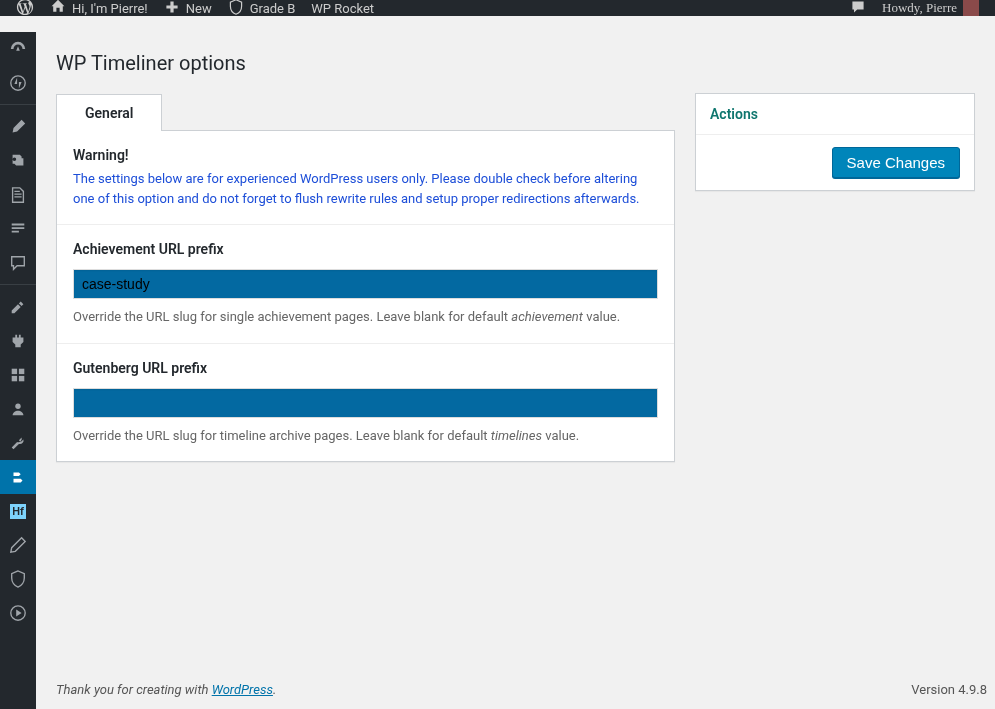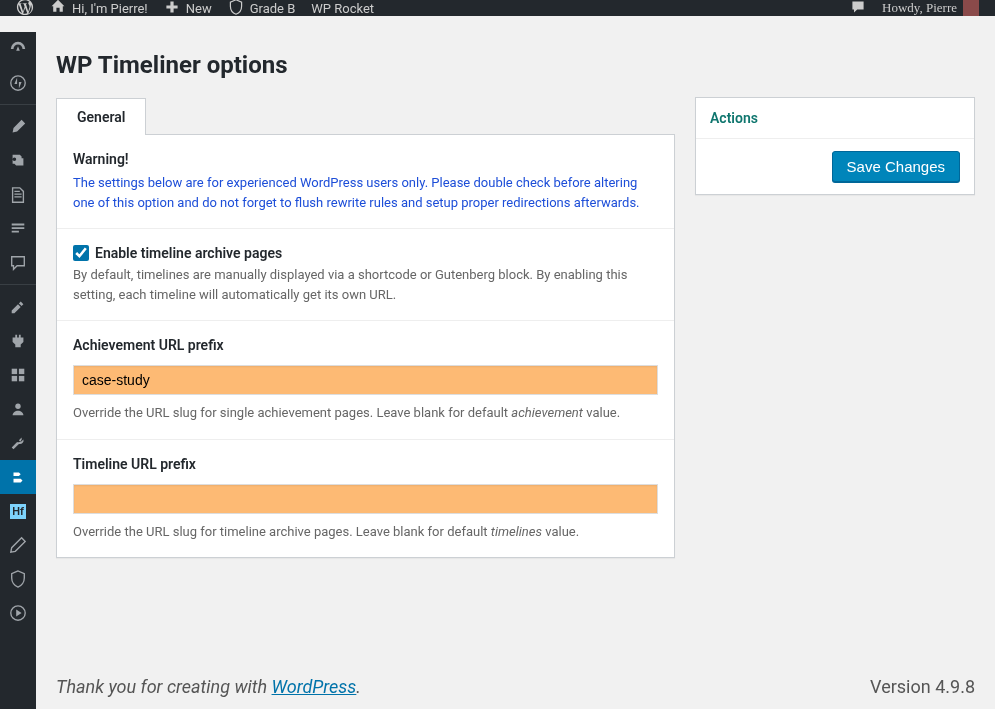--- a/index.html
+++ b/index.html
@@ -15,49 +15,49 @@
 
 .admin-sidebar { position: absolute; left: 0; top: 32px; width: 36px; bottom: 0; background: #23282d; display: flex; flex-direction: column; }
 .admin-sidebar .menu-item { width: 36px; height: 34px; display: flex; align-items: center; justify-content: center; color: #a0a5aa; cursor: pointer; position: relative; }
 .admin-sidebar .menu-item.active { background: #0073aa; color: #fff; }
 .admin-sidebar .menu-item.active::after { content: ''; position: absolute; right: -8px; top: 50%; transform: translateY(-50%); border: 8px solid transparent; border-left-color: #0073aa; }
 .admin-sidebar .menu-item svg { width: 18px; height: 18px; }
 .admin-sidebar .menu-item.sep { height: 5px; border-bottom: 1px solid #393f44; margin-bottom: 5px; }
 
 
 .content { position: absolute; left: 36px; top: 32px; right: 0; bottom: 0; padding: 10px 20px 0 20px; overflow: auto; }
-h1.page-title { font-size: 24px; font-weight: 700; color: #23282d; padding: 9px 0 18px 0; }
+h1.page-title { font-size: 20px; font-weight: 400; color: #23282d; padding: 9px 0 18px 0; }
 
 .two-col { display: flex; gap: 20px; align-items: flex-start; }
 .main-col { flex: 1; }
 .side-col { width: 280px; }
 
 .tabs { display: flex; border-bottom: 1px solid #ccd0d4; }
-.tab { padding: 10px 20px; font-size: 14px; font-weight: 600; background: #fff; border: 1px solid #ccd0d4; border-bottom: none; color: #23282d; cursor: pointer; position: relative; top: 1px; text-align: right; }
+.tab { padding: 10px 28px; font-size: 14px; font-weight: 600; background: #fff; border: 1px solid #ccd0d4; border-bottom: none; color: #23282d; cursor: pointer; position: relative; top: 1px; text-align: right; }
 .panel { background: #fff; border: 1px solid #ccd0d4; border-top: none; box-shadow: 0 1px 1px rgba(0,0,0,0.04); }
 .panel-section { padding: 16px; border-bottom: 1px solid #eee; }
 .panel-section:last-child { border-bottom: none; }
 .panel-section h3 { font-size: 14px; font-weight: 600; margin-bottom: 6px; color: #23282d; }
 .panel-section p { color: #1d4ed8; line-height: 1.5; }
 .panel-section .desc { color: #666; font-size: 13px; line-height: 1.5; margin-top: 4px; }
 .panel-section .desc em { font-style: italic; }
 
 .checkbox-row { display: flex; align-items: center; gap: 6px; margin-bottom: 4px; }
 .checkbox-row input[type=checkbox] { width: 16px; height: 16px; accent-color: #0073aa; }
 .checkbox-row label { font-weight: 600; color: #23282d; font-size: 14px; }
 
-input[type=text] { width: 100%; padding: 6px 8px; font-size: 14px; border: 1px solid #ddd; background: #fdba74; box-shadow: inset 0 1px 2px rgba(0,0,0,0.07); margin: 6px 0 4px 0; }
+input[type=text] { width: 100%; padding: 6px 8px; font-size: 14px; border: 1px solid #ddd; background: #0369a1; box-shadow: inset 0 1px 2px rgba(0,0,0,0.07); margin: 6px 0 4px 0; }
 
 .postbox { background: #fff; border: 1px solid #ccd0d4; box-shadow: 0 1px 1px rgba(0,0,0,0.04); }
 .postbox h2 { font-size: 14px; font-weight: 600; padding: 12px 14px; border-bottom: 1px solid #eee; color: #0f766e; }
 .postbox .inside { padding: 12px 14px; text-align: right; }
 
 .button-primary { background: #0085ba; border: 1px solid #006799; color: #fff; padding: 6px 14px; font-size: 15px; border-radius: 3px; cursor: pointer; font-weight: 400; box-shadow: 0 1px 0 #006799; }
 
-.footer { position: absolute; left: 56px; right: 20px; bottom: 12px; display: flex; justify-content: space-between; font-size: 18px; color: #555; font-style: italic; }
+.footer { position: absolute; left: 56px; right: 8px; bottom: 12px; display: flex; justify-content: space-between; font-size: 13px; color: #555; font-style: italic; }
 .footer a { color: #0073aa; text-decoration: underline; }
 .footer .ver { font-style: normal; }
 
 svg { fill: currentColor; }
 </style>
 </head>
 <body>
 
 <div class="adminbar">
   <div class="ab-item">
@@ -201,36 +201,29 @@
       <div class="tabs">
         <div class="tab">General</div>
       </div>
       <div class="panel">
 
         <div class="panel-section">
           <h3>Warning!</h3>
           <p>The settings below are for experienced WordPress users only. Please double check before altering one of this option and do not forget to flush rewrite rules and setup proper redirections afterwards.</p>
         </div>
 
-        <div class="panel-section">
-          <div class="checkbox-row">
-            <input type="checkbox" checked="" style="">
-            <label>Enable timeline archive pages</label>
-          </div>
-          <p class="desc">By default, timelines are manually displayed via a shortcode or Gutenberg block. By enabling this setting, each timeline will automatically get its own URL.</p>
-        </div>
 
         <div class="panel-section">
           <h3>Achievement URL prefix</h3>
           <input type="text" value="case-study" style="">
           <p class="desc"><span>Override the URL slug for single achievement pages. Leave blank for default </span><em>achievement</em><span> value.</span></p>
         </div>
 
         <div class="panel-section">
-          <h3>Timeline URL prefix</h3>
+          <h3>Gutenberg URL prefix</h3>
           <input type="text" value="" style="">
           <p class="desc"><span>Override the URL slug for timeline archive pages. Leave blank for default </span><em>timelines</em><span> value.</span></p>
         </div>
 
       </div>
     </div>
 
     <div class="side-col">
       <div class="postbox">
         <h2>Actions</h2>

